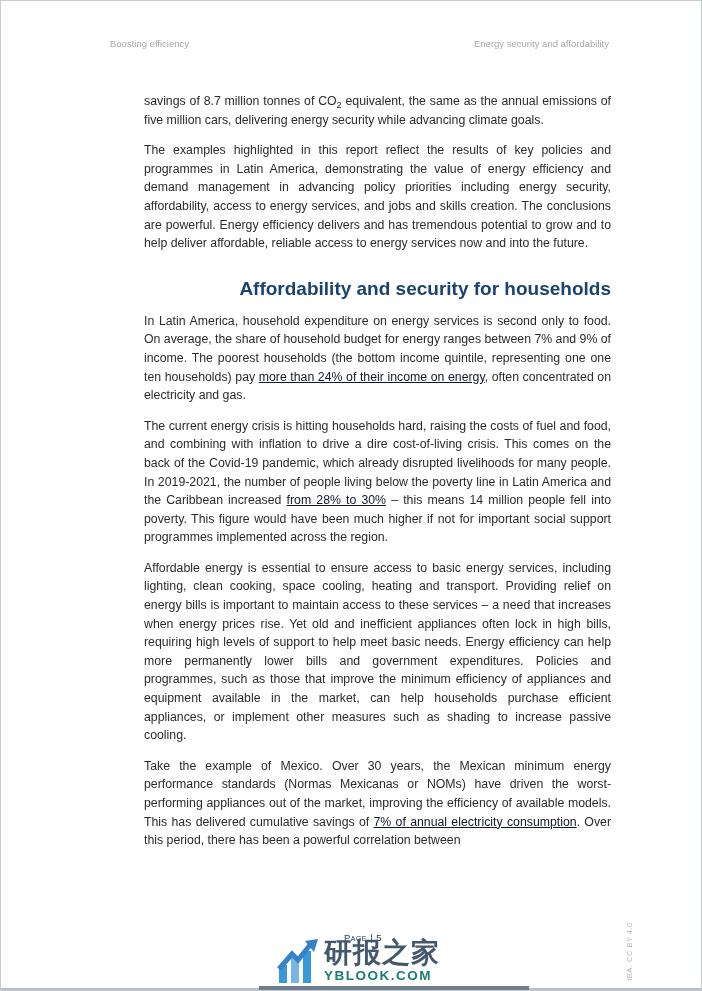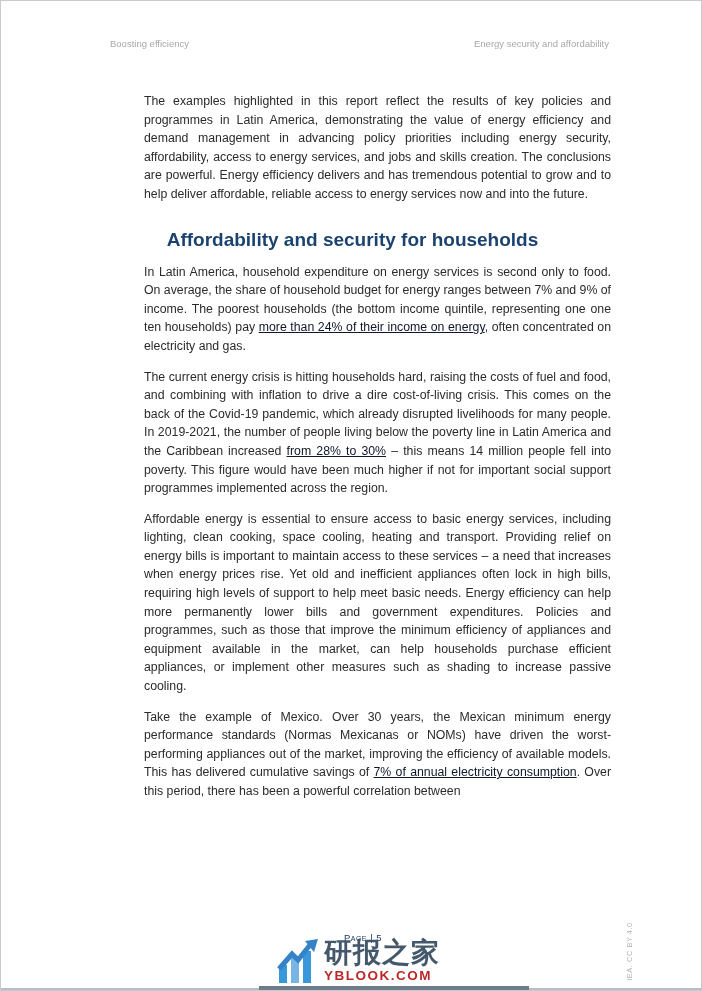--- a/index.html
+++ b/index.html
@@ -28,21 +28,21 @@
   }
   .main p{
     margin:0 0 12px 0;
     font-size:12.3px;line-height:18.6px;
     text-align:justify;
   }
   .main h1{
     margin:24px 0 12px -50px;
     font-size:19px;line-height:23px;
     font-weight:bold;color:#1c4370;
-    text-align:center;
+    text-align:right;
   }
   .doc-link{
     color:#0f172a;text-decoration:underline;cursor:pointer;
   }
   sub{font-size:9px;line-height:0;}
   
   .page-number{
     position:absolute;left:300px;top:931px;width:124px;
     text-align:center;
     font-size:9.5px;color:#17365d;
@@ -61,21 +61,21 @@
     opacity:0.95;
   }
   .wm-icon{width:42px;height:46px;margin-right:5px;}
   .wm-text{display:flex;flex-direction:column;}
   .wm-cn{
     font-size:28px;line-height:30px;font-weight:bold;
     color:#3c5064;letter-spacing:1px;white-space:nowrap;
   }
   .wm-domain{
     font-size:13.5px;line-height:15px;font-weight:bold;
-    color:#b91c1c;letter-spacing:1.5px;white-space:nowrap;
+    color:#0f766e;letter-spacing:1.5px;white-space:nowrap;
   }
   .bottom-edge{
     position:absolute;left:0;bottom:0;width:100%;height:2px;background:#b7bdc3;
   }
   .bottom-dark-seg{
     position:absolute;left:258px;bottom:0;width:270px;height:4px;background:#6f7d8a;
   }
 </style>
 </head>
 <body>
@@ -84,20 +84,21 @@
 
   <div class="header-left">
     <div>Boosting efficiency</div>
   </div>
   <div class="header-right">
     <div>Energy security and affordability</div>
   </div>
 
   <div class="main">
 
+    <p><span>savings of 8.7 million tonnes of CO</span><sub>2</sub><span> equivalent, the same as the annual emissions of five million cars, delivering energy security while advancing climate goals.</span></p>
 
     <p>The examples highlighted in this report reflect the results of key policies and programmes in Latin America, demonstrating the value of energy efficiency and demand management in advancing policy priorities including energy security, affordability, access to energy services, and jobs and skills creation. The conclusions are powerful. Energy efficiency delivers and has tremendous potential to grow and to help deliver affordable, reliable access to energy services now and into the future.</p>
 
     <h1>Affordability and security for households</h1>
 
     <p><span>In Latin America, household expenditure on energy services is second only to food. On average, the share of household budget for energy ranges between 7% and 9% of income. The poorest households (the bottom income quintile, representing one one ten households) pay </span><a class="doc-link">more than 24% of their income on energy</a><span>, often concentrated on electricity and gas.</span></p>
 
     <p><span>The current energy crisis is hitting households hard, raising the costs of fuel and food, and combining with inflation to drive a dire cost-of-living crisis. This comes on the back of the Covid-19 pandemic, which already disrupted livelihoods for many people. In 2019-2021, the number of people living below the poverty line in Latin America and the Caribbean increased </span><a class="doc-link">from 28% to 30%</a><span> – this means 14 million people fell into poverty. This figure would have been much higher if not for important social support programmes implemented across the region.</span></p>
 
     <p>Affordable energy is essential to ensure access to basic energy services, including lighting, clean cooking, space cooling, heating and transport. Providing relief on energy bills is important to maintain access to these services – a need that increases when energy prices rise. Yet old and inefficient appliances often lock in high bills, requiring high levels of support to help meet basic needs. Energy efficiency can help more permanently lower bills and government expenditures. Policies and programmes, such as those that improve the minimum efficiency of appliances and equipment available in the market, can help households purchase efficient appliances, or implement other measures such as shading to increase passive cooling.</p>

